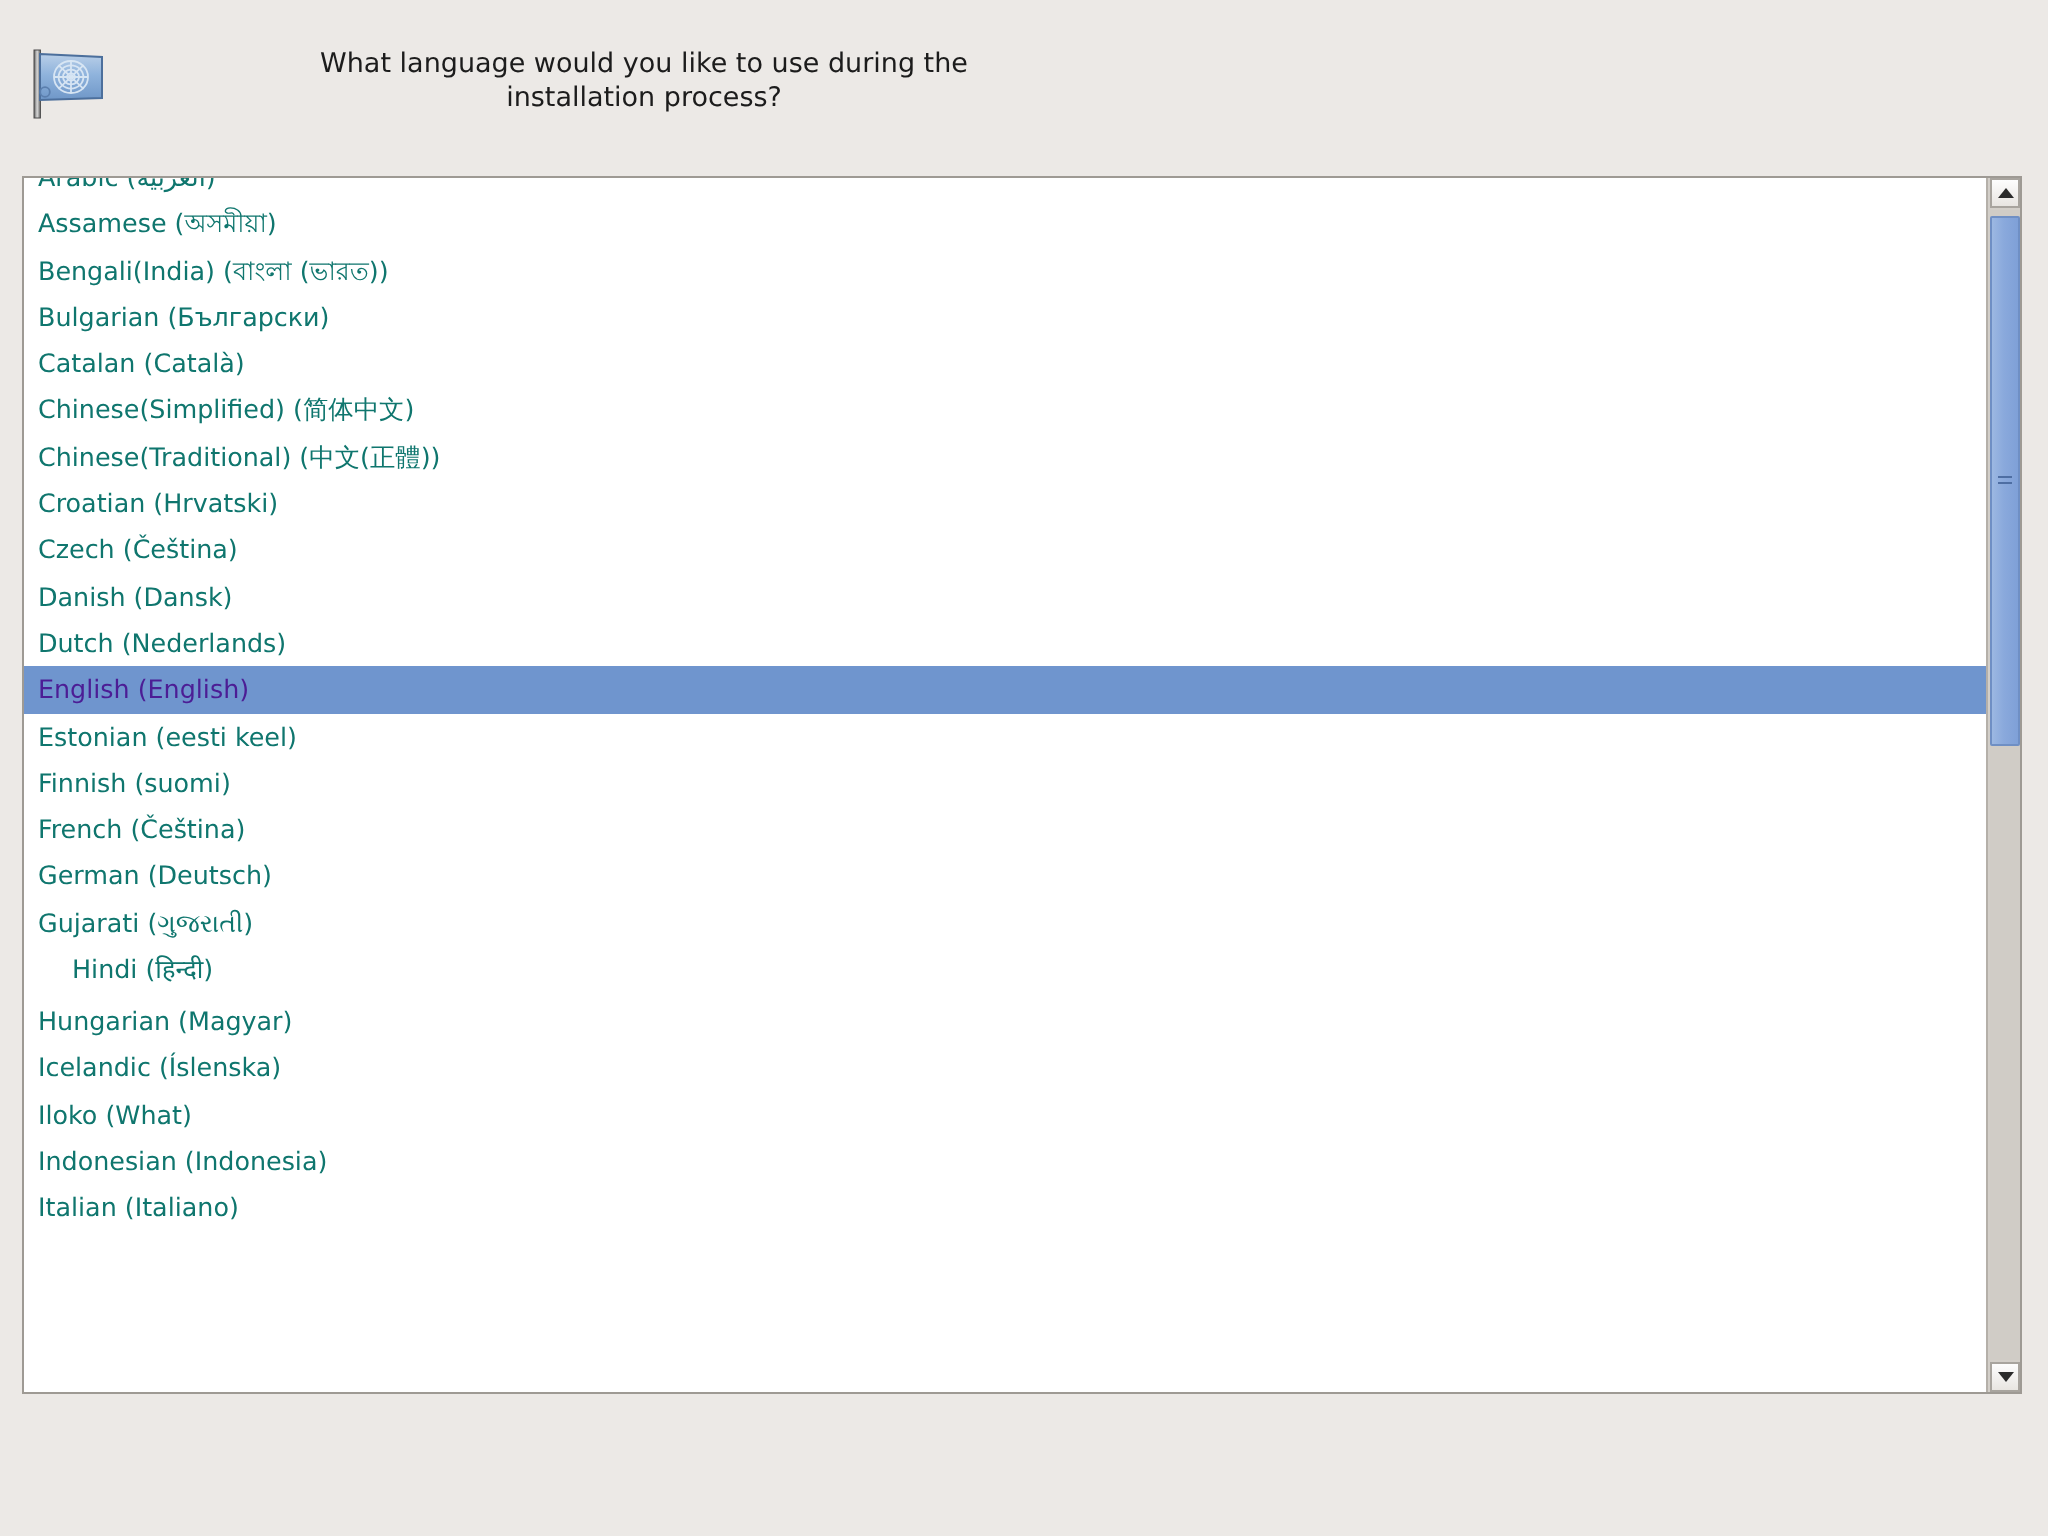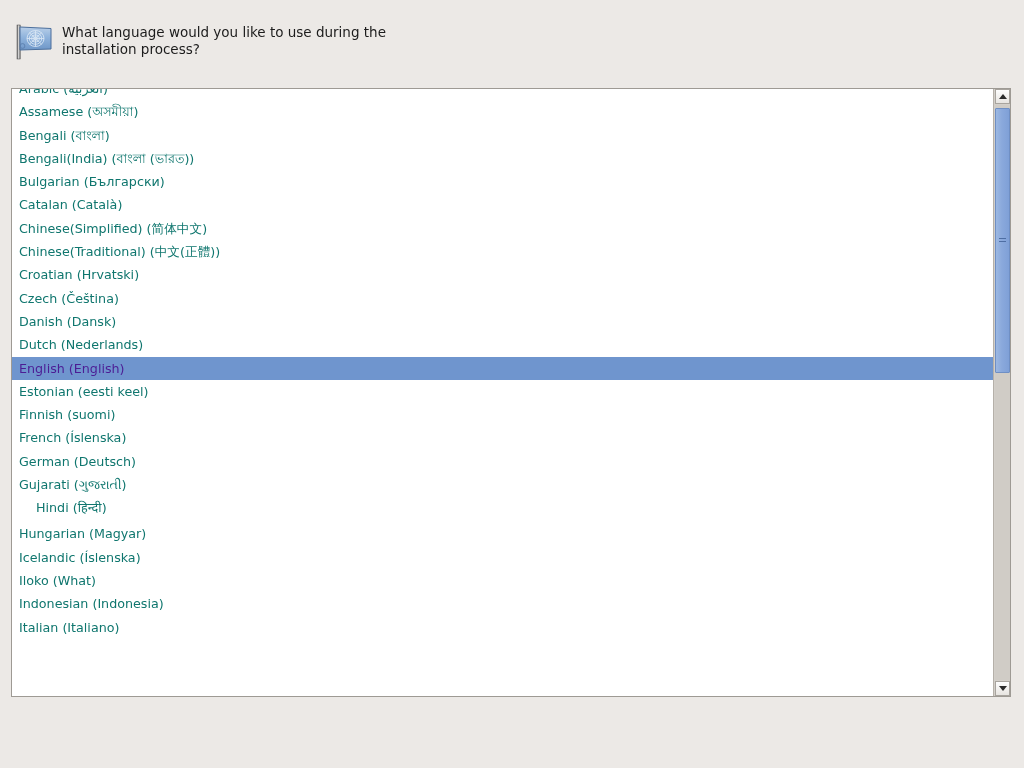--- a/index.html
+++ b/index.html
@@ -29,20 +29,21 @@
     left: 12px; top: 20px;
     width: 44px; height: 44px;
   }
   .header-text {
     position: absolute;
     left: 62px; top: 24px;
     width: 520px;
     font-size: 13.5px;
     line-height: 17px;
     color: #1c1c1c;
+    text-align: center;
   }
   .header-text span { display: block; }
 
   
   .listbox {
     position: absolute;
     left: 11px; top: 88px;
     width: 1000px; height: 609px;
     background: #ffffff;
     border: 1px solid #9e9a94;
@@ -181,34 +182,33 @@
     <span>What language would you like to use during the</span>
     <span>installation process?</span>
   </div>
 </div>
 
 <div class="listbox">
   <div class="list-viewport">
     <div class="list-inner" id="list-inner">
         <div class="row">Arabic (العربية)</div>
         <div class="row">Assamese (অসমীয়া)</div>
-        <div class="row">Bengali (বাংলা)</div>
         <div class="row">Bengali(India) (বাংলা (ভারত))</div>
         <div class="row">Bulgarian (Български)</div>
         <div class="row">Catalan (Català)</div>
         <div class="row">Chinese(Simplified) (简体中文)</div>
         <div class="row">Chinese(Traditional) (中文(正體))</div>
         <div class="row">Croatian (Hrvatski)</div>
         <div class="row">Czech (Čeština)</div>
         <div class="row">Danish (Dansk)</div>
         <div class="row">Dutch (Nederlands)</div>
         <div class="row selected">English (English)</div>
         <div class="row">Estonian (eesti keel)</div>
         <div class="row">Finnish (suomi)</div>
-        <div class="row">French (Íslenska)</div>
+        <div class="row">French (Čeština)</div>
         <div class="row">German (Deutsch)</div>
         <div class="row">Gujarati (ગુજરાતી)</div>
         <div class="row tall">Hindi (हिन्दी)</div>
         <div class="row">Hungarian (Magyar)</div>
         <div class="row">Icelandic (Íslenska)</div>
         <div class="row">Iloko (What)</div>
         <div class="row">Indonesian (Indonesia)</div>
         <div class="row">Italian (Italiano)</div>
       </div>
   </div>

